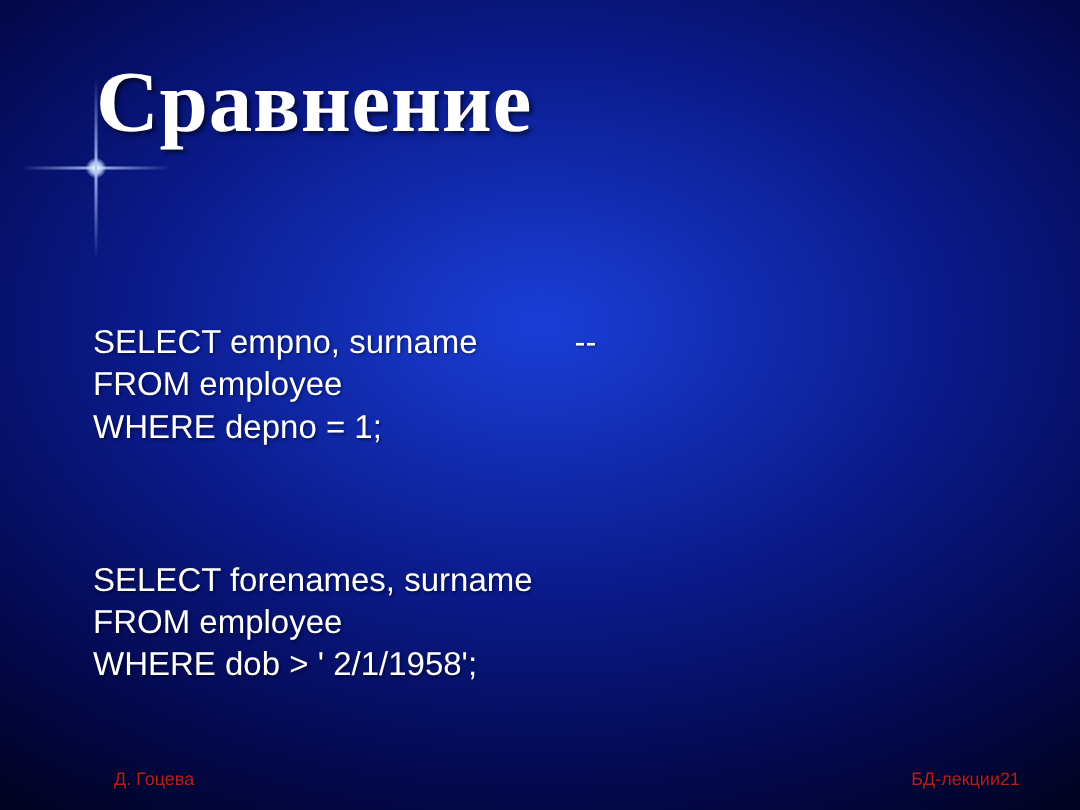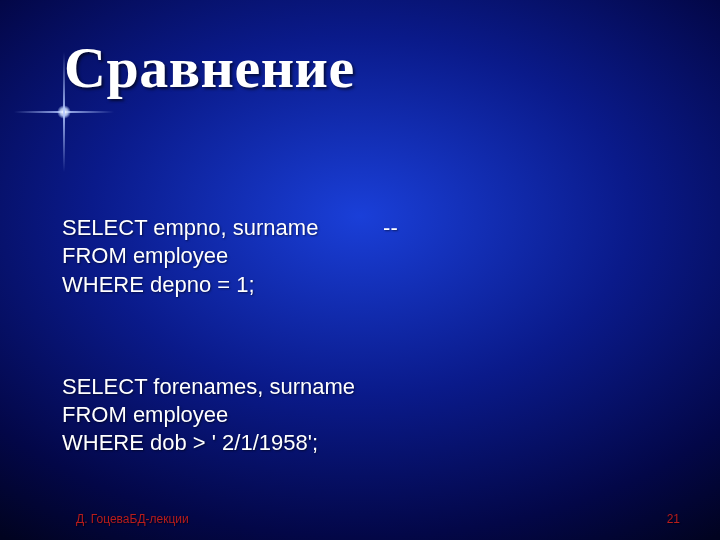--- a/index.html
+++ b/index.html
@@ -77,21 +77,21 @@
     bottom: 14px;
     display: flex;
     align-items: baseline;
     padding: 0 40px 0 60px;
     font-size: 12px;
     color: #b91c1c;
     text-shadow: 1px 1px 1px rgba(0,0,0,0.5);
     margin-left: 16px;
   }
   .footer .author { flex: 0 0 auto; }
-  .footer .mid { flex: 1 1 auto; text-align: left; }
+  .footer .mid { flex: 1 1 auto; text-align: right; }
   .footer .num { flex: 0 0 auto; }
 </style>
 </head>
 <body>
 
 <div class="flare">
     <div class="dot"></div>
   </div>
 
 <h1 class="title">Сравнение</h1>

